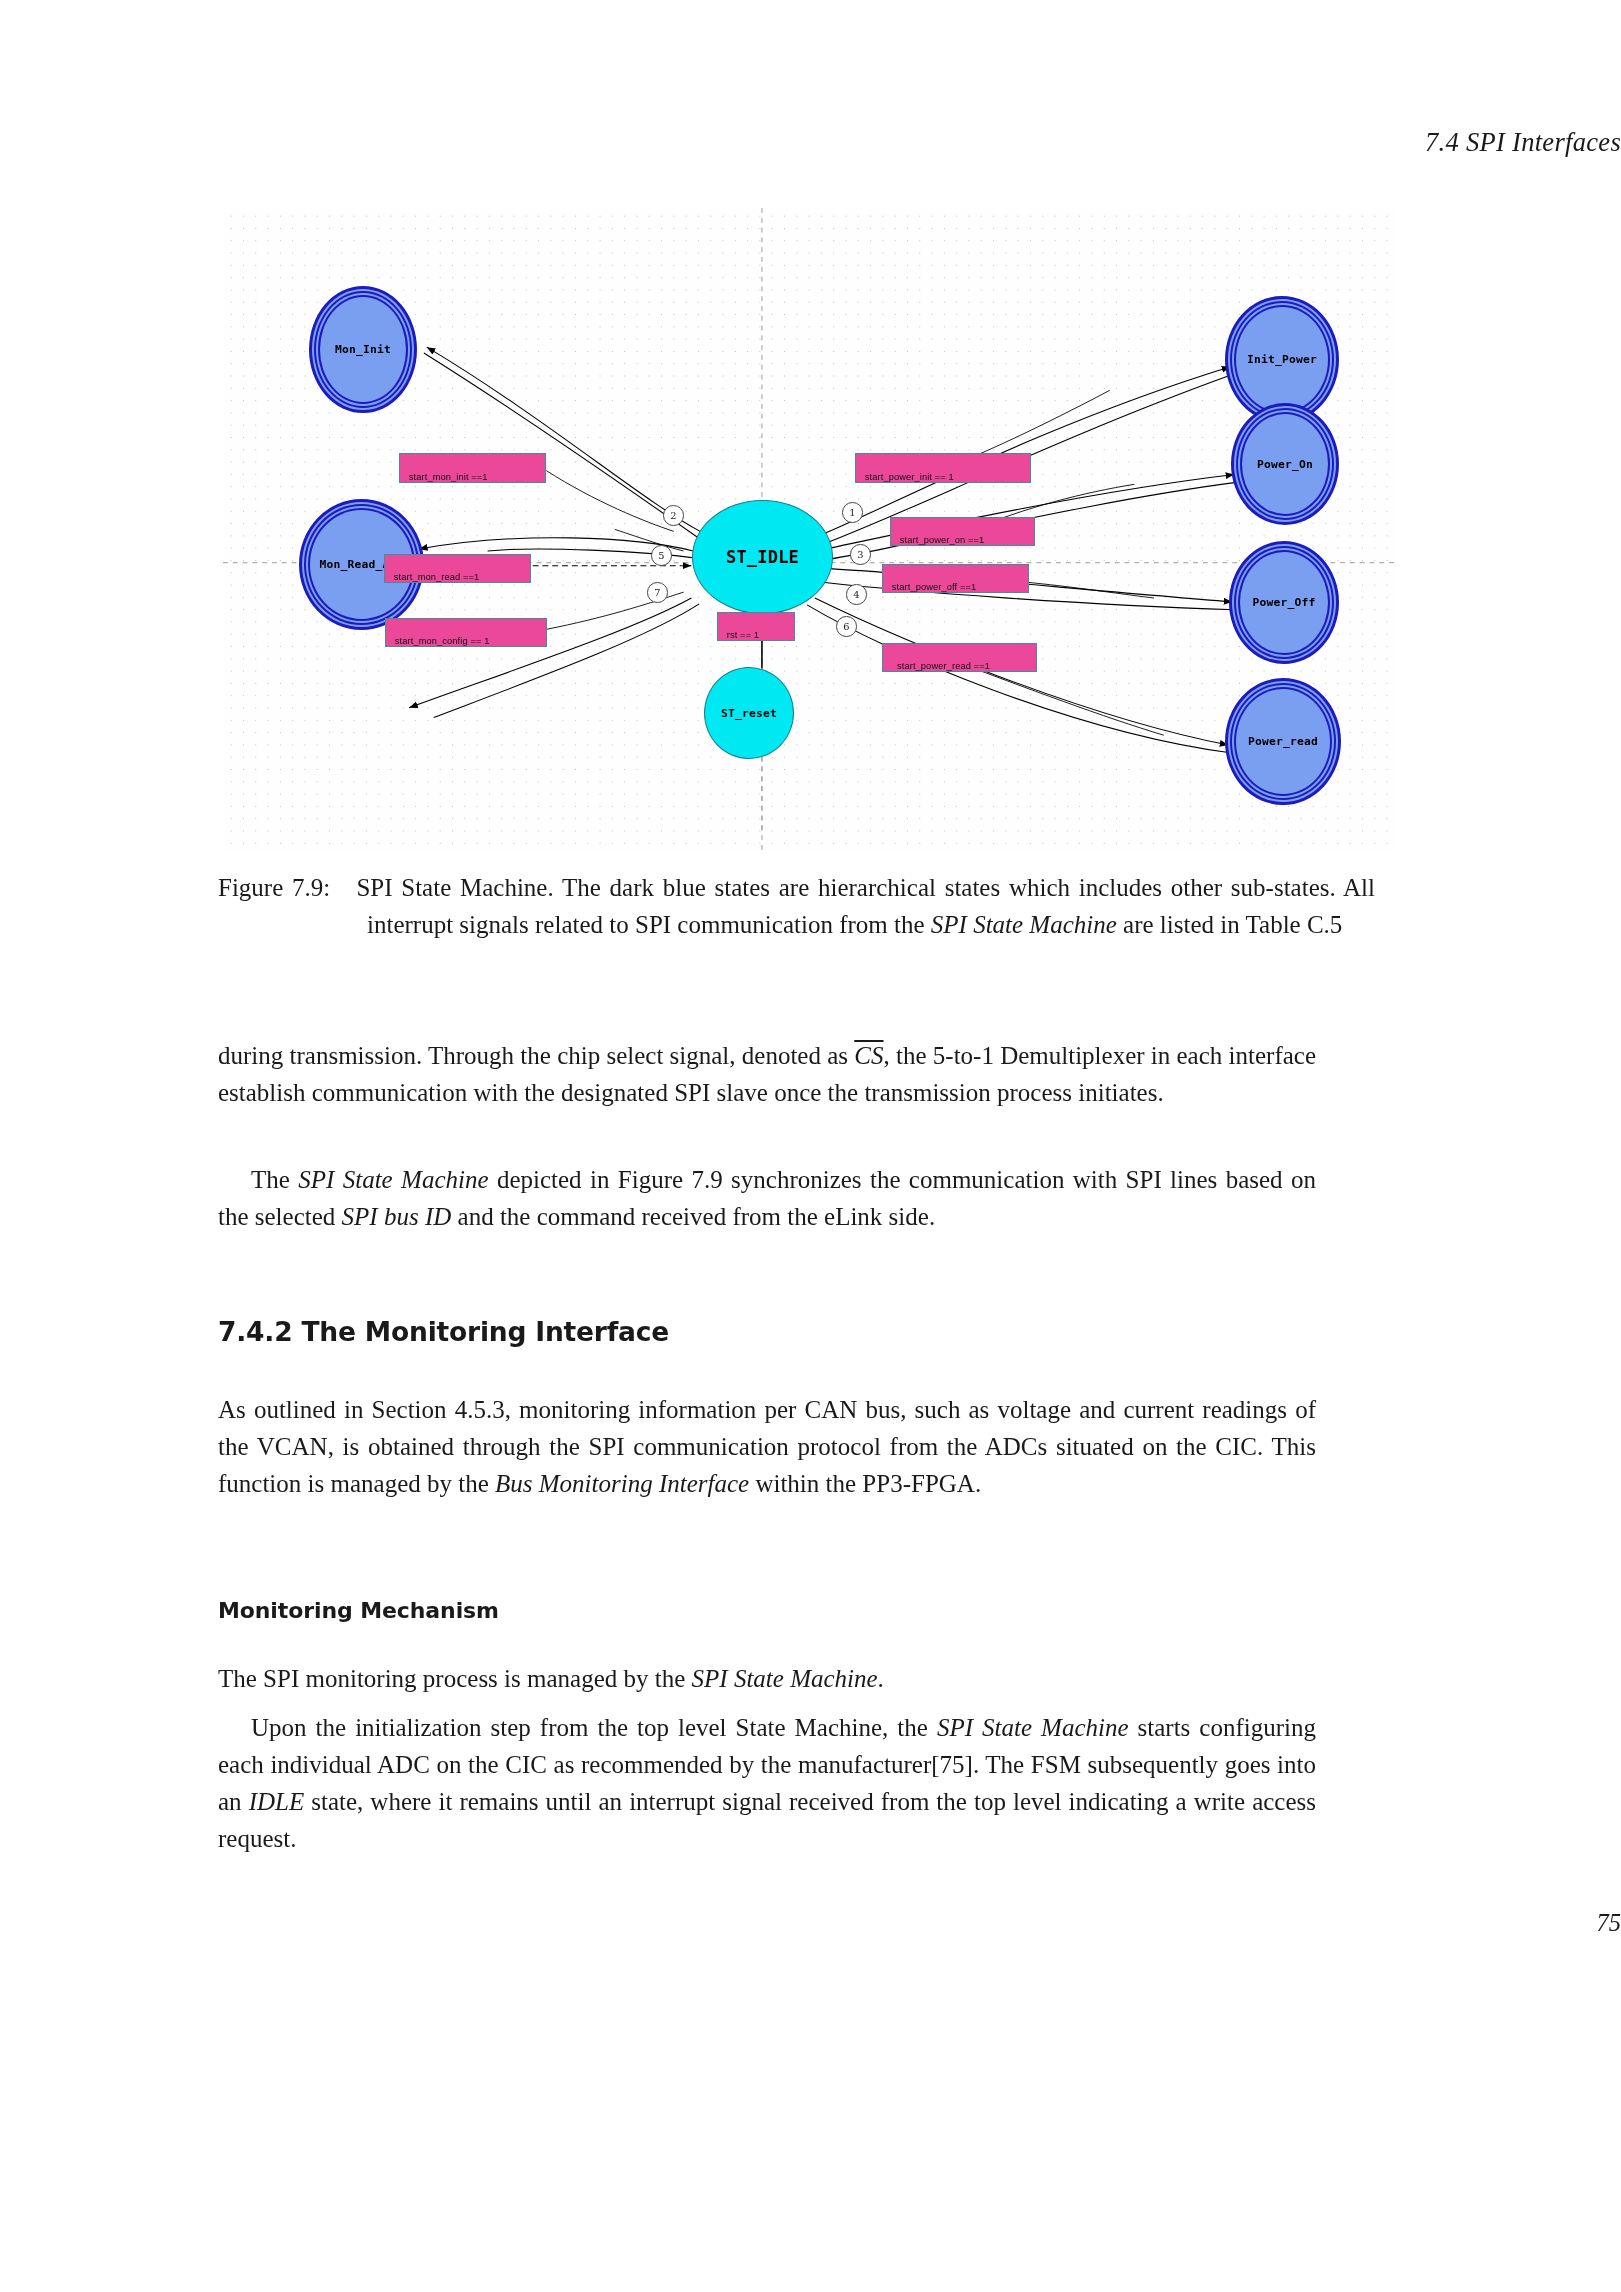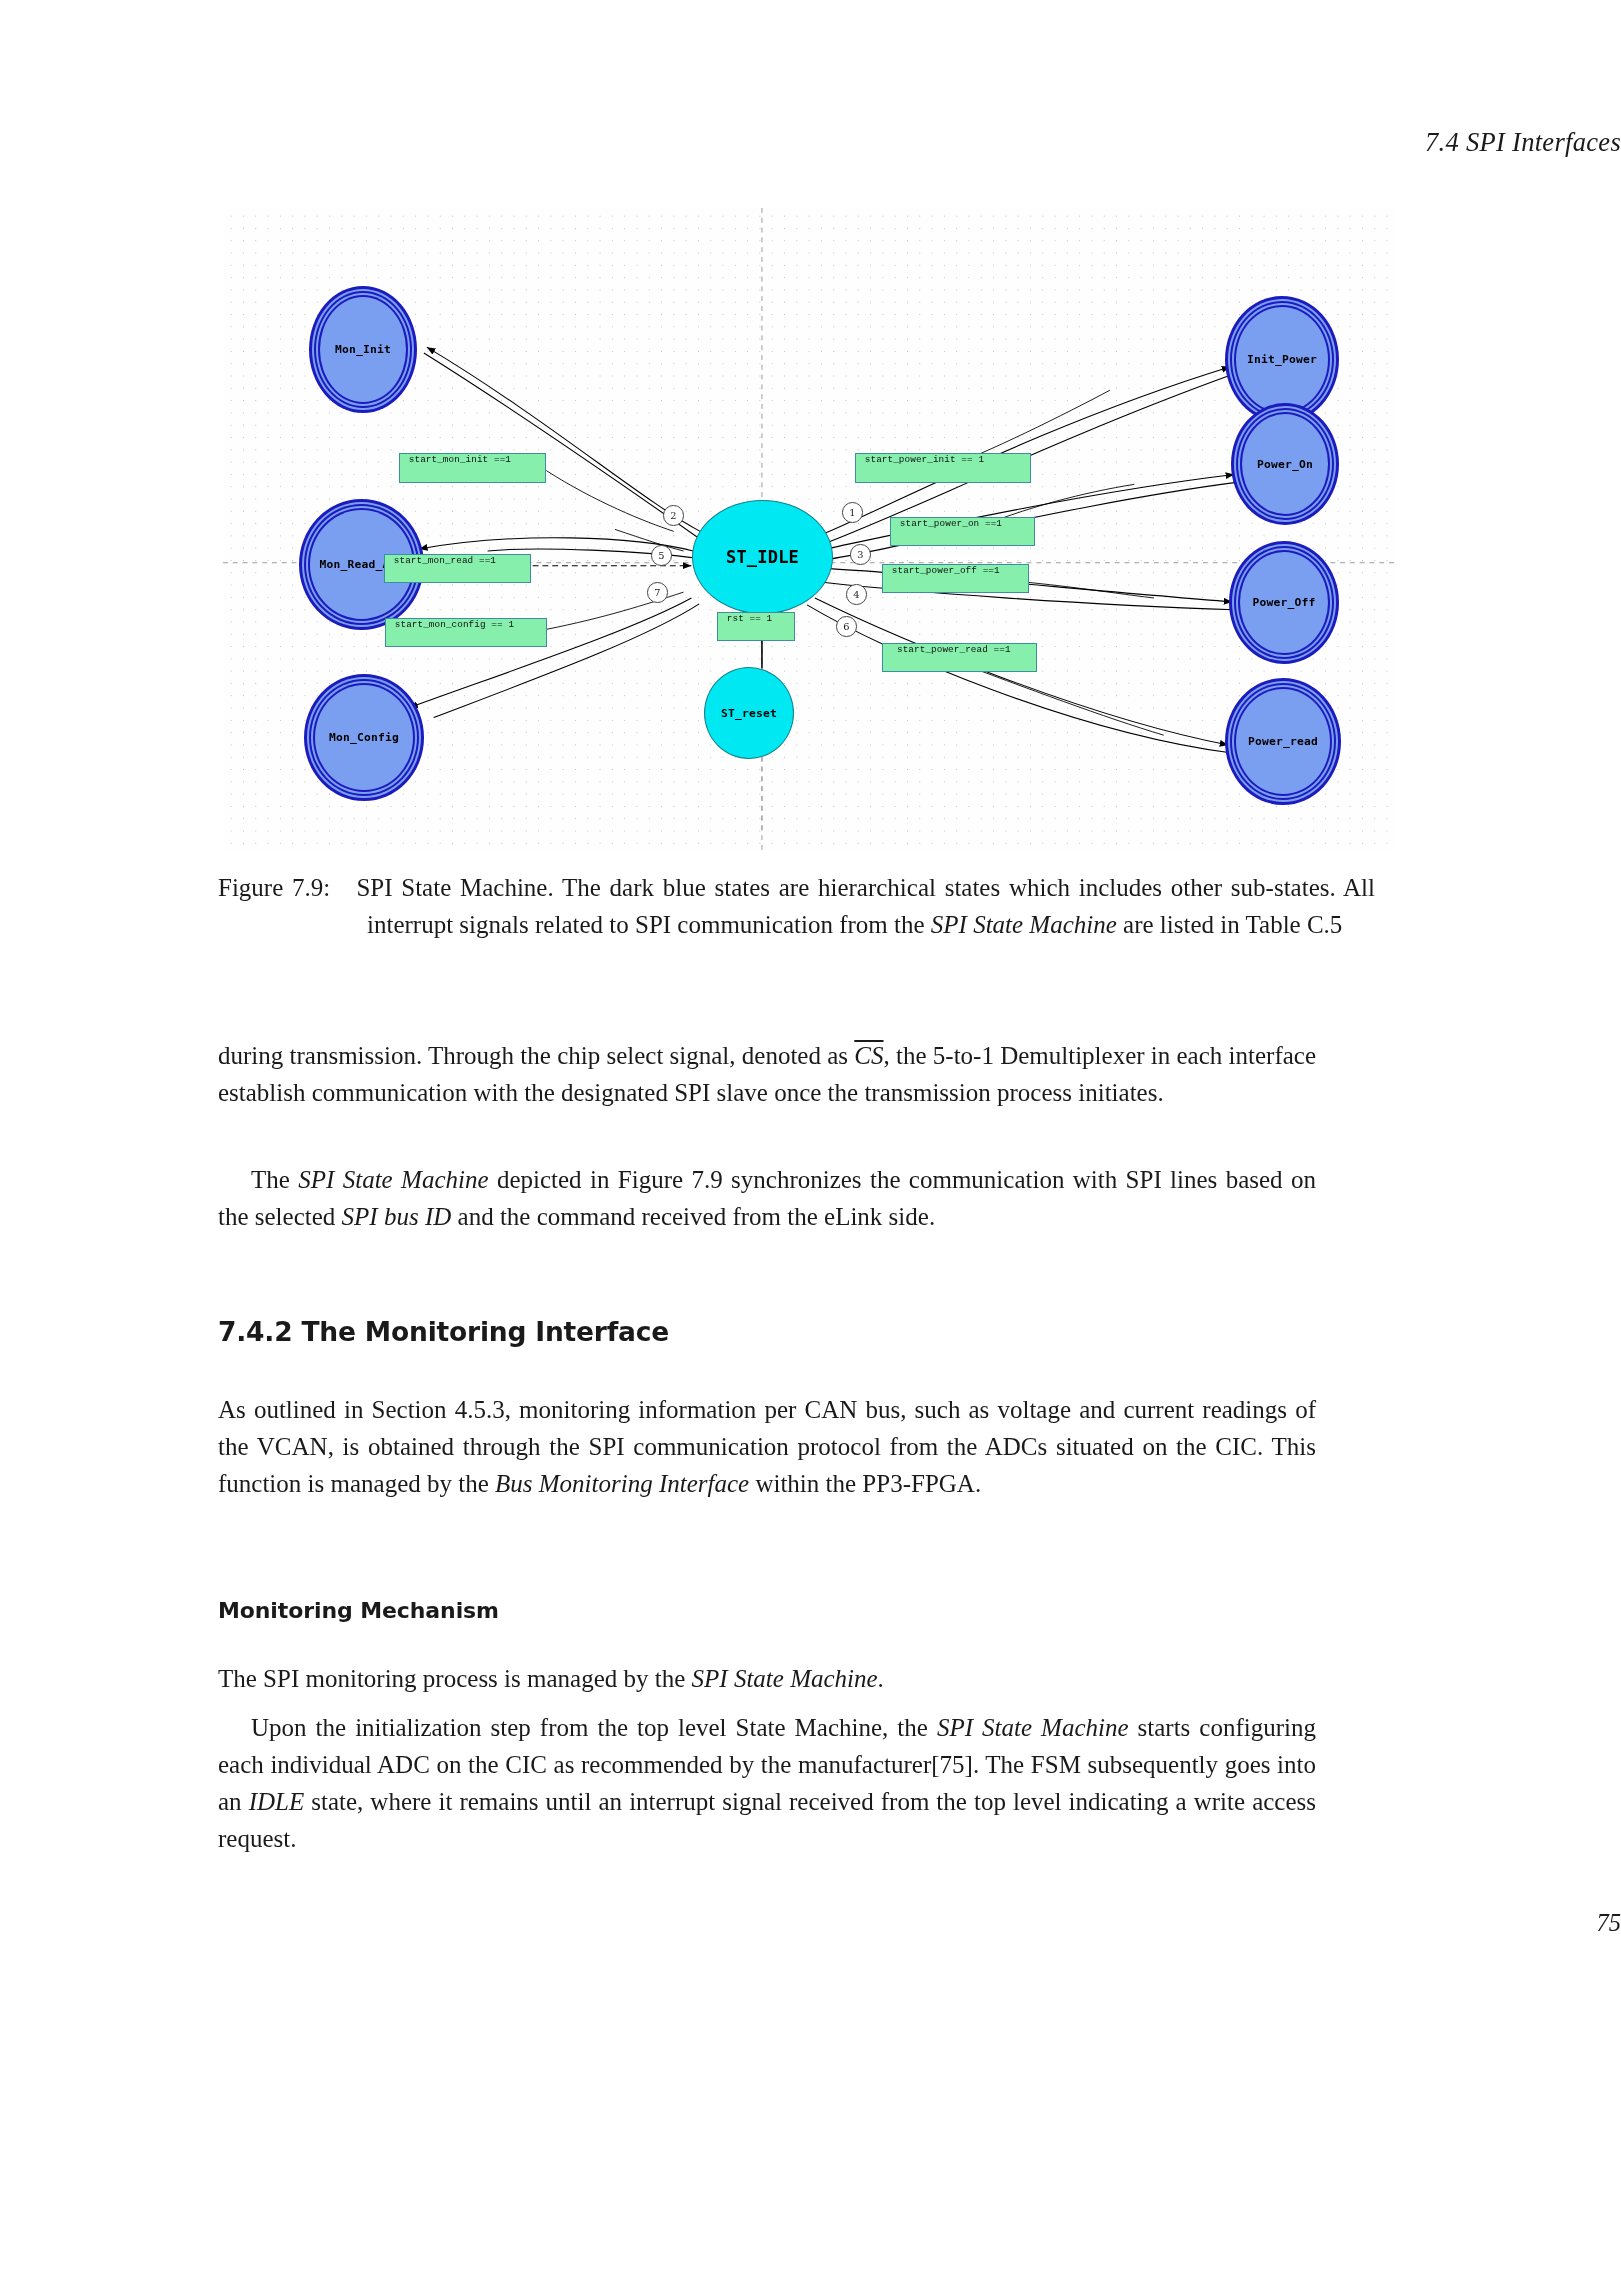--- a/index.html
+++ b/index.html
@@ -25,23 +25,23 @@
   .hier .ring{position:absolute;border-radius:50%;box-sizing:border-box;}
   .ring.r1{inset:0;background:#1b1bbe;}
   .ring.r2{inset:2.9px;background:#7b9ff0;}
   .ring.r3{inset:4.9px;background:#1b1bbe;}
   .ring.r4{inset:6.9px;background:#7b9ff0;}
   .ring.r5{inset:8.8px;background:#1b1bbe;}
   .ring.r6{inset:10.8px;background:#7b9ff0;}
   .simple{border-radius:50%;background:#00e8f2;border:1.4px solid #14808c;}
 
   
-  .cond{position:absolute;box-sizing:border-box;background:#86efac;border:1.4px solid #3f8da0;
-        font-family:Liberation Mono, monospace;font-size:9.3px;color:#111;
-        display:flex;align-items:flex-start;padding-left:8.8px;letter-spacing:0.1px;z-index:5;white-space:nowrap;}
+  .cond{position:absolute;box-sizing:border-box;background:#ec4899;border:1.4px solid #3f8da0;
+        font-family:Liberation Sans, sans-serif;font-size:9.3px;color:#111;
+        display:flex;align-items:flex-end;padding-left:8.8px;letter-spacing:0.1px;z-index:5;white-space:nowrap;}
 
   
   .num{position:absolute;width:18.6px;height:18.6px;border-radius:50%;background:#fff;
        border:1px solid #444;display:flex;align-items:center;justify-content:center;
        font-family:"DejaVu Serif",serif;font-size:9.8px;color:#222;z-index:6;}
 
   
   .caption{position:absolute;left:218px;top:870px;width:1157px;font-size:25px;line-height:1.47;
            text-align:justify;}
   .caption .lbl{white-space:nowrap;}
@@ -127,29 +127,20 @@
   <div class="state hier" style="left:76px;top:291px;width:125px;height:131px;">
     <i class="ring r1"></i>
       <i class="ring r2"></i>
       <i class="ring r3"></i>
     <i class="ring r4"></i>
       <i class="ring r5"></i>
       <i class="ring r6"></i>
     <span>Mon_Read_ADC</span>
   </div>
 
-  <div class="state hier" style="left:81px;top:466px;width:120px;height:127px;">
-    <i class="ring r1"></i>
-      <i class="ring r2"></i>
-      <i class="ring r3"></i>
-    <i class="ring r4"></i>
-      <i class="ring r5"></i>
-      <i class="ring r6"></i>
-    <span>Mon_Config</span>
-  </div>
 
   <div class="state hier" style="left:1002px;top:88px;width:114px;height:127px;">
     <i class="ring r1"></i>
       <i class="ring r2"></i>
       <i class="ring r3"></i>
     <i class="ring r4"></i>
       <i class="ring r5"></i>
       <i class="ring r6"></i>
     <span>Init_Power</span>
   </div>

